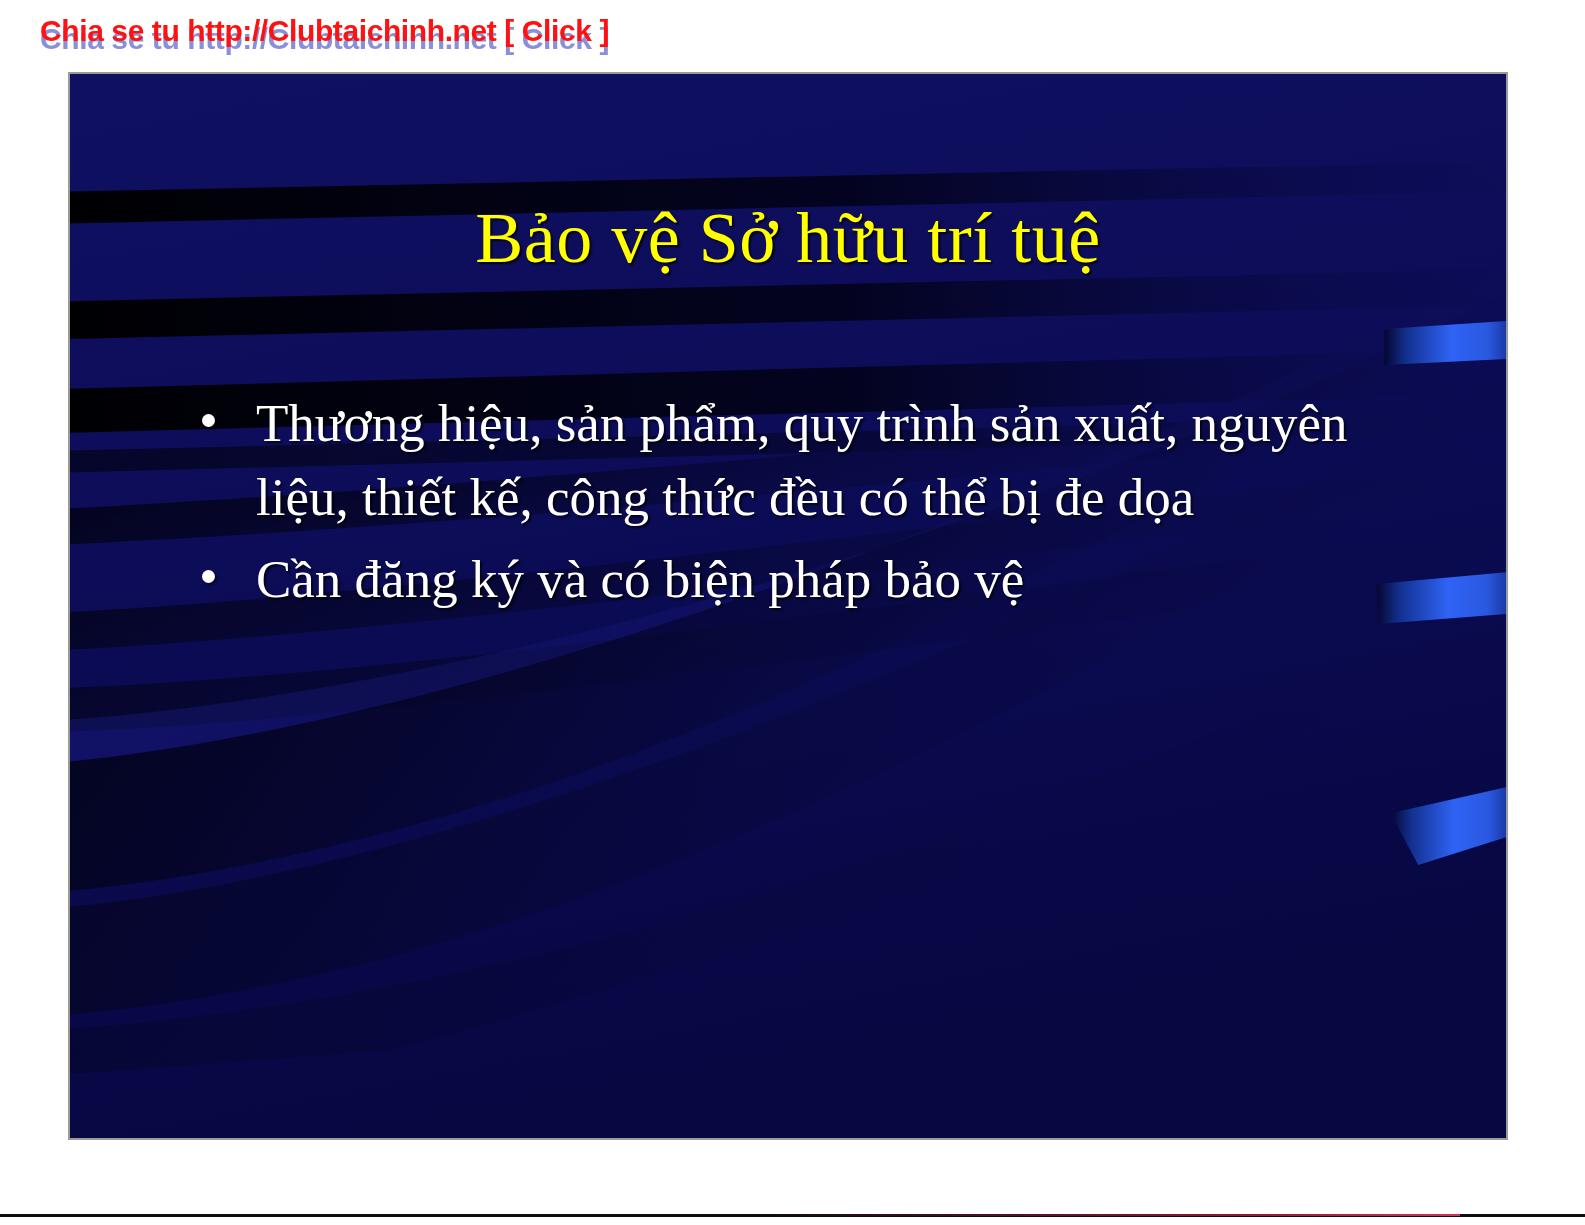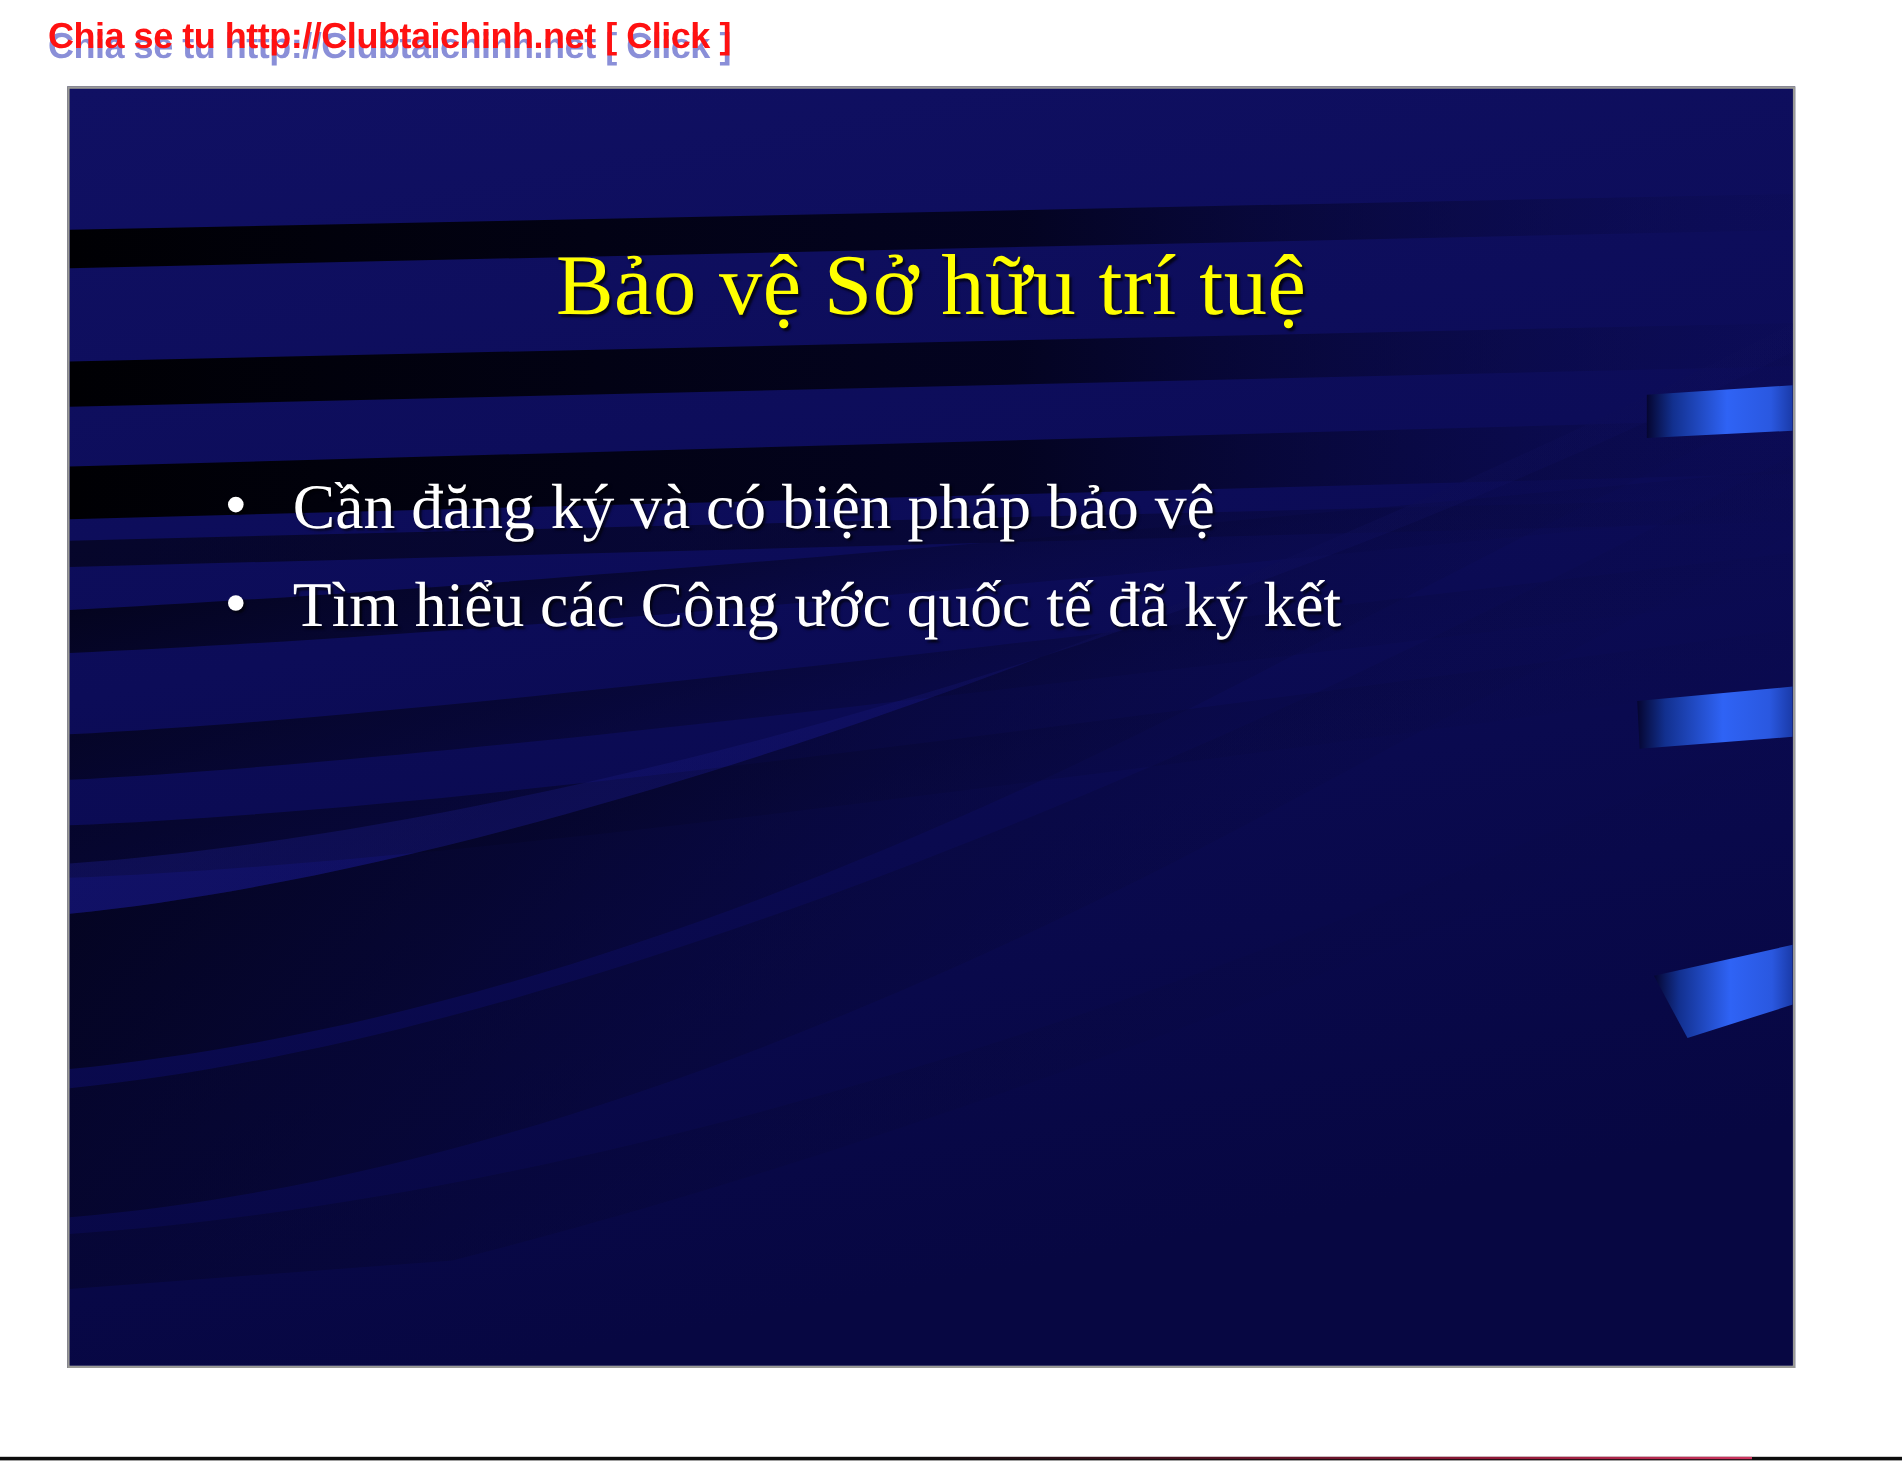--- a/index.html
+++ b/index.html
@@ -38,21 +38,21 @@
     color: #8a8fd8;
   }
   .wm-main {
     top: 14px;
     color: #ff1111;
   }
 
   
   #slide {
     position: absolute;
-    left: 56px;
+    left: 68px;
     top: 72px;
     width: 1440px;
     height: 1068px;
     border: 2px solid #9a9a96;
     box-sizing: border-box;
     overflow: hidden;
     background: #0a0a52;
   }
 
   #slide-bg {
@@ -199,25 +199,25 @@
     <path d="M1324,742 L1440,716 L1440,766 L1352,794 Z" fill="url(#ribbonGrad)"></path>
   </svg>
 
   <div id="slide-content">
 
     <div id="slide-title">Bảo vệ Sở hữu trí tuệ</div>
 
     <ul id="bullet-list">
       <li class="bullet-item">
         <span class="bullet-dot"></span>
-        <span>Cần đăng ký và có biện pháp bảo vệ</span>
+        <span>Thương hiệu, sản phẩm, quy trình sản xuất, nguyên liệu, thiết kế, công thức đều có thể bị đe dọa</span>
       </li>
       <li class="bullet-item">
         <span class="bullet-dot"></span>
-        <span>Tìm hiểu các Công ước quốc tế đã ký kết</span>
+        <span>Cần đăng ký và có biện pháp bảo vệ</span>
       </li>
     </ul>
 
   </div>
 </div>
 
 <div id="bottom-rule"></div>
 <div id="bottom-rule-tint"></div>
 
 </body></html>

